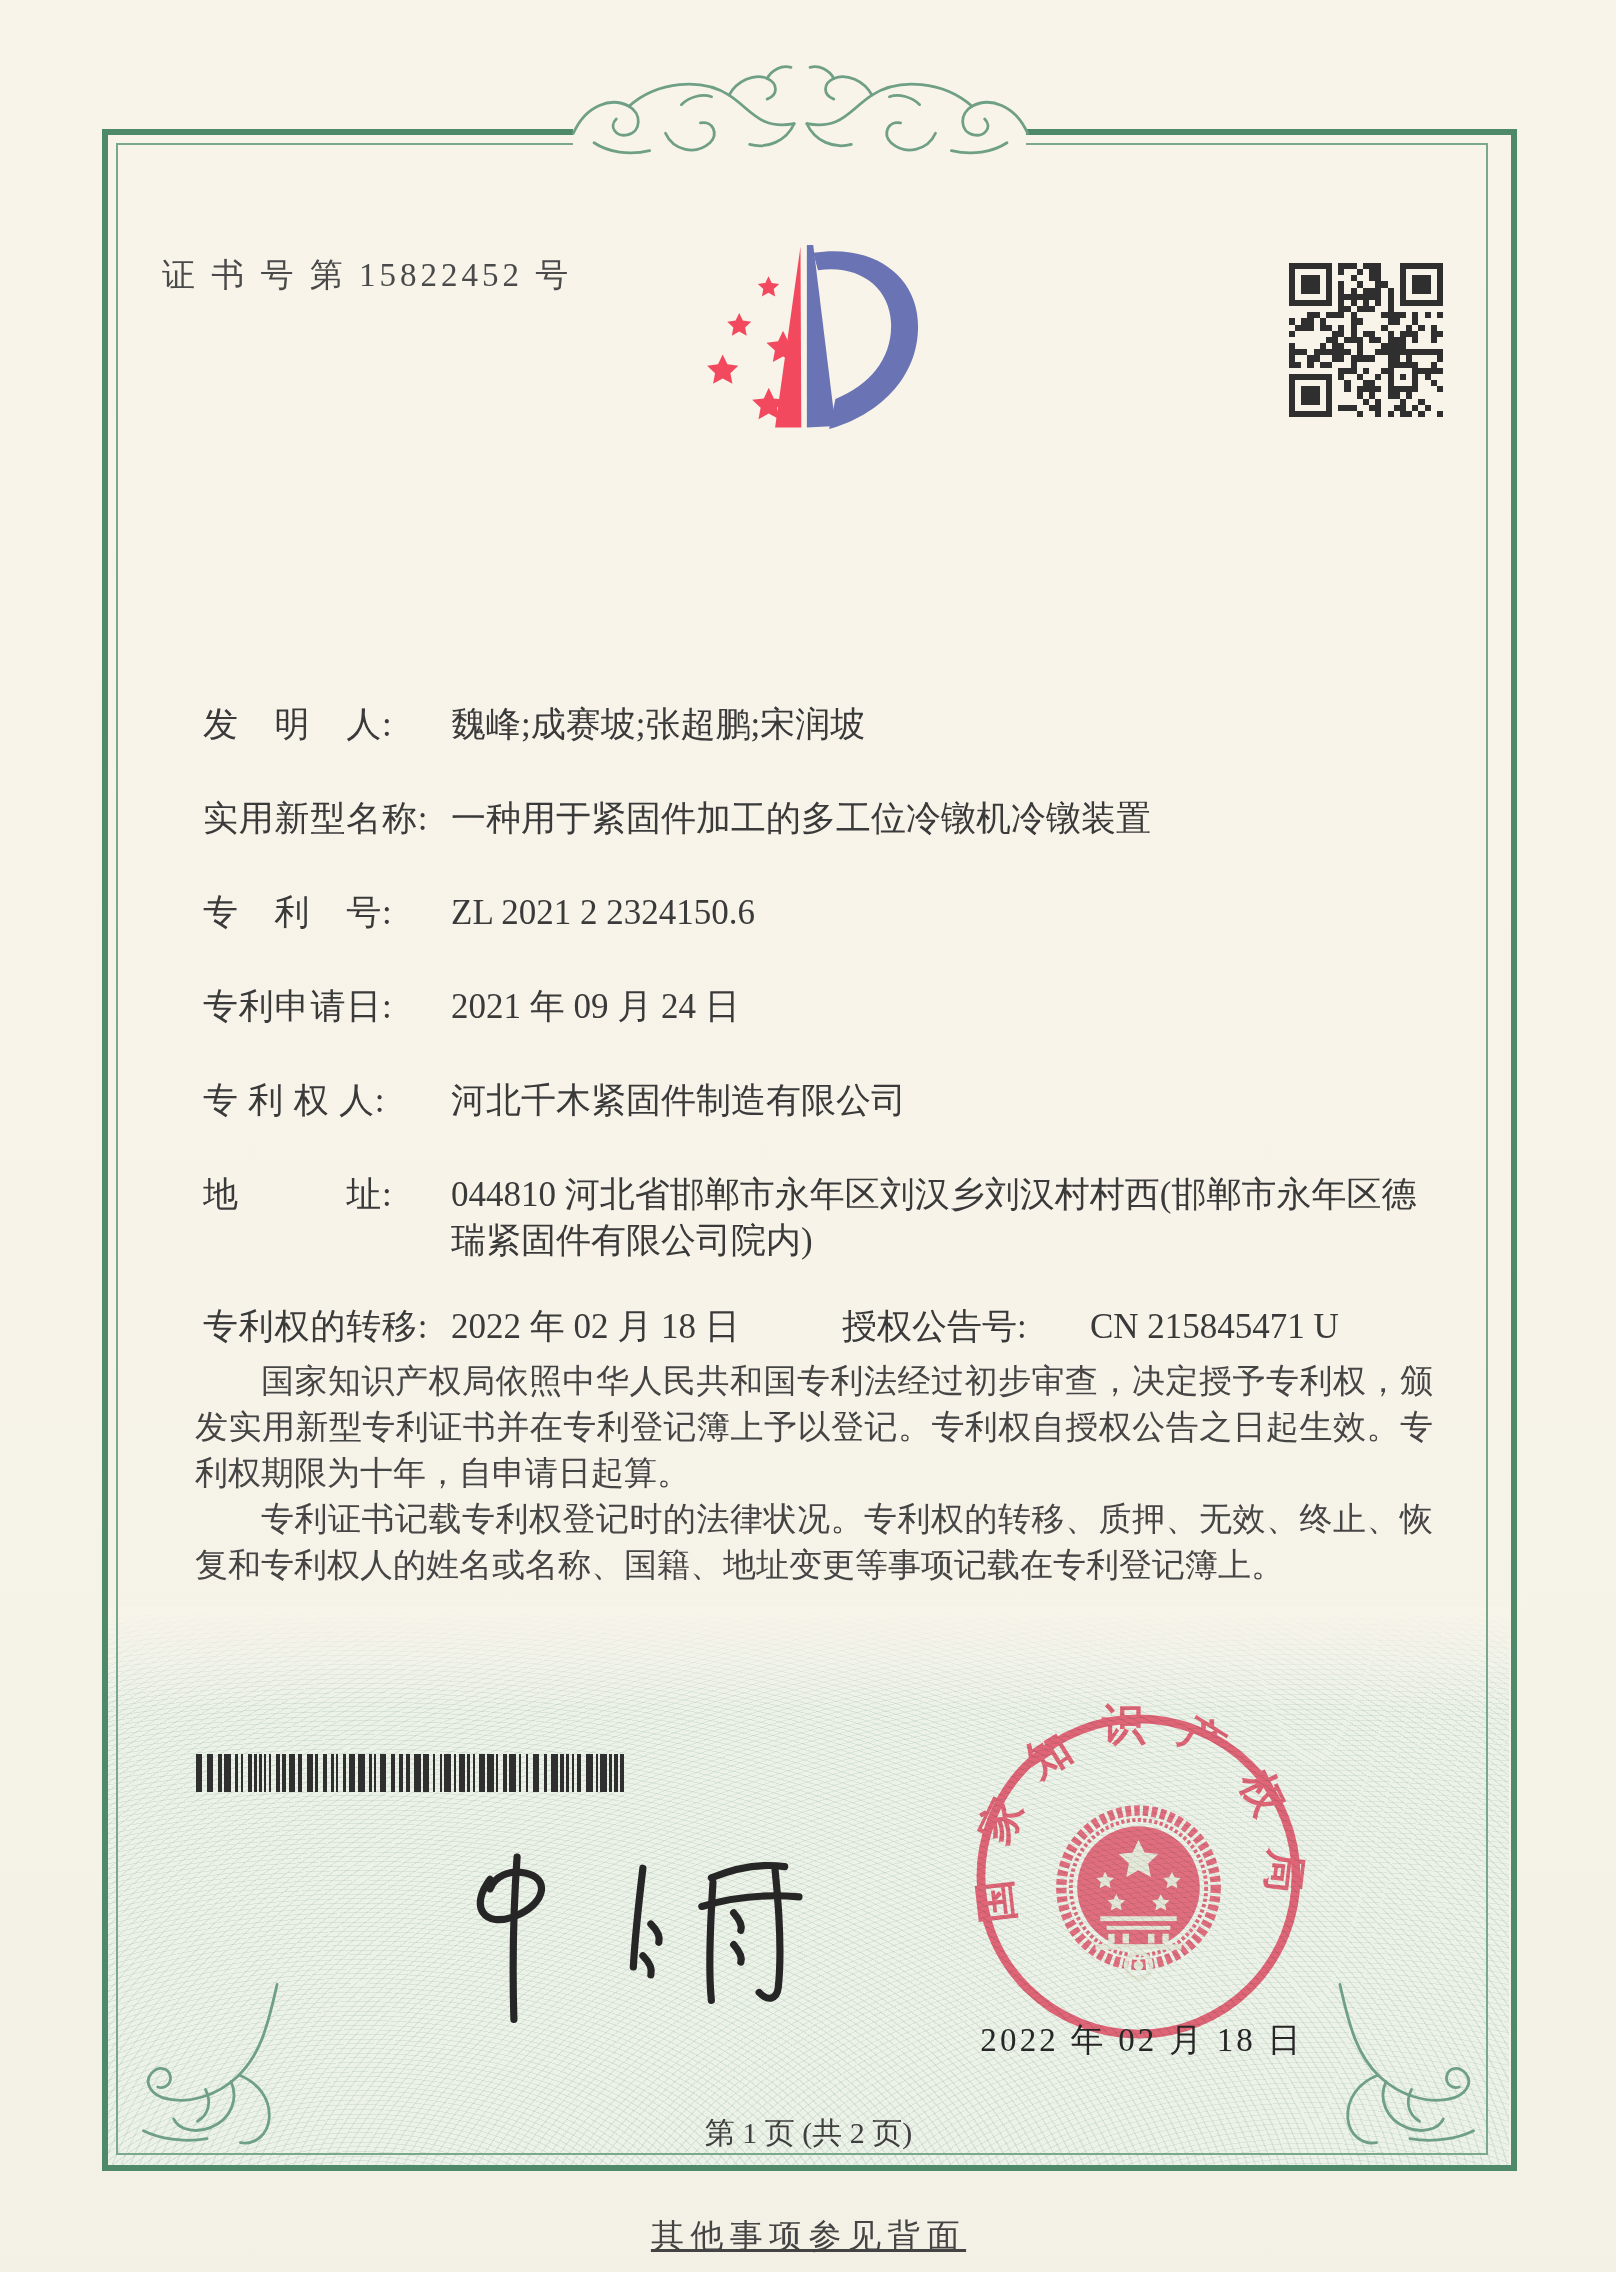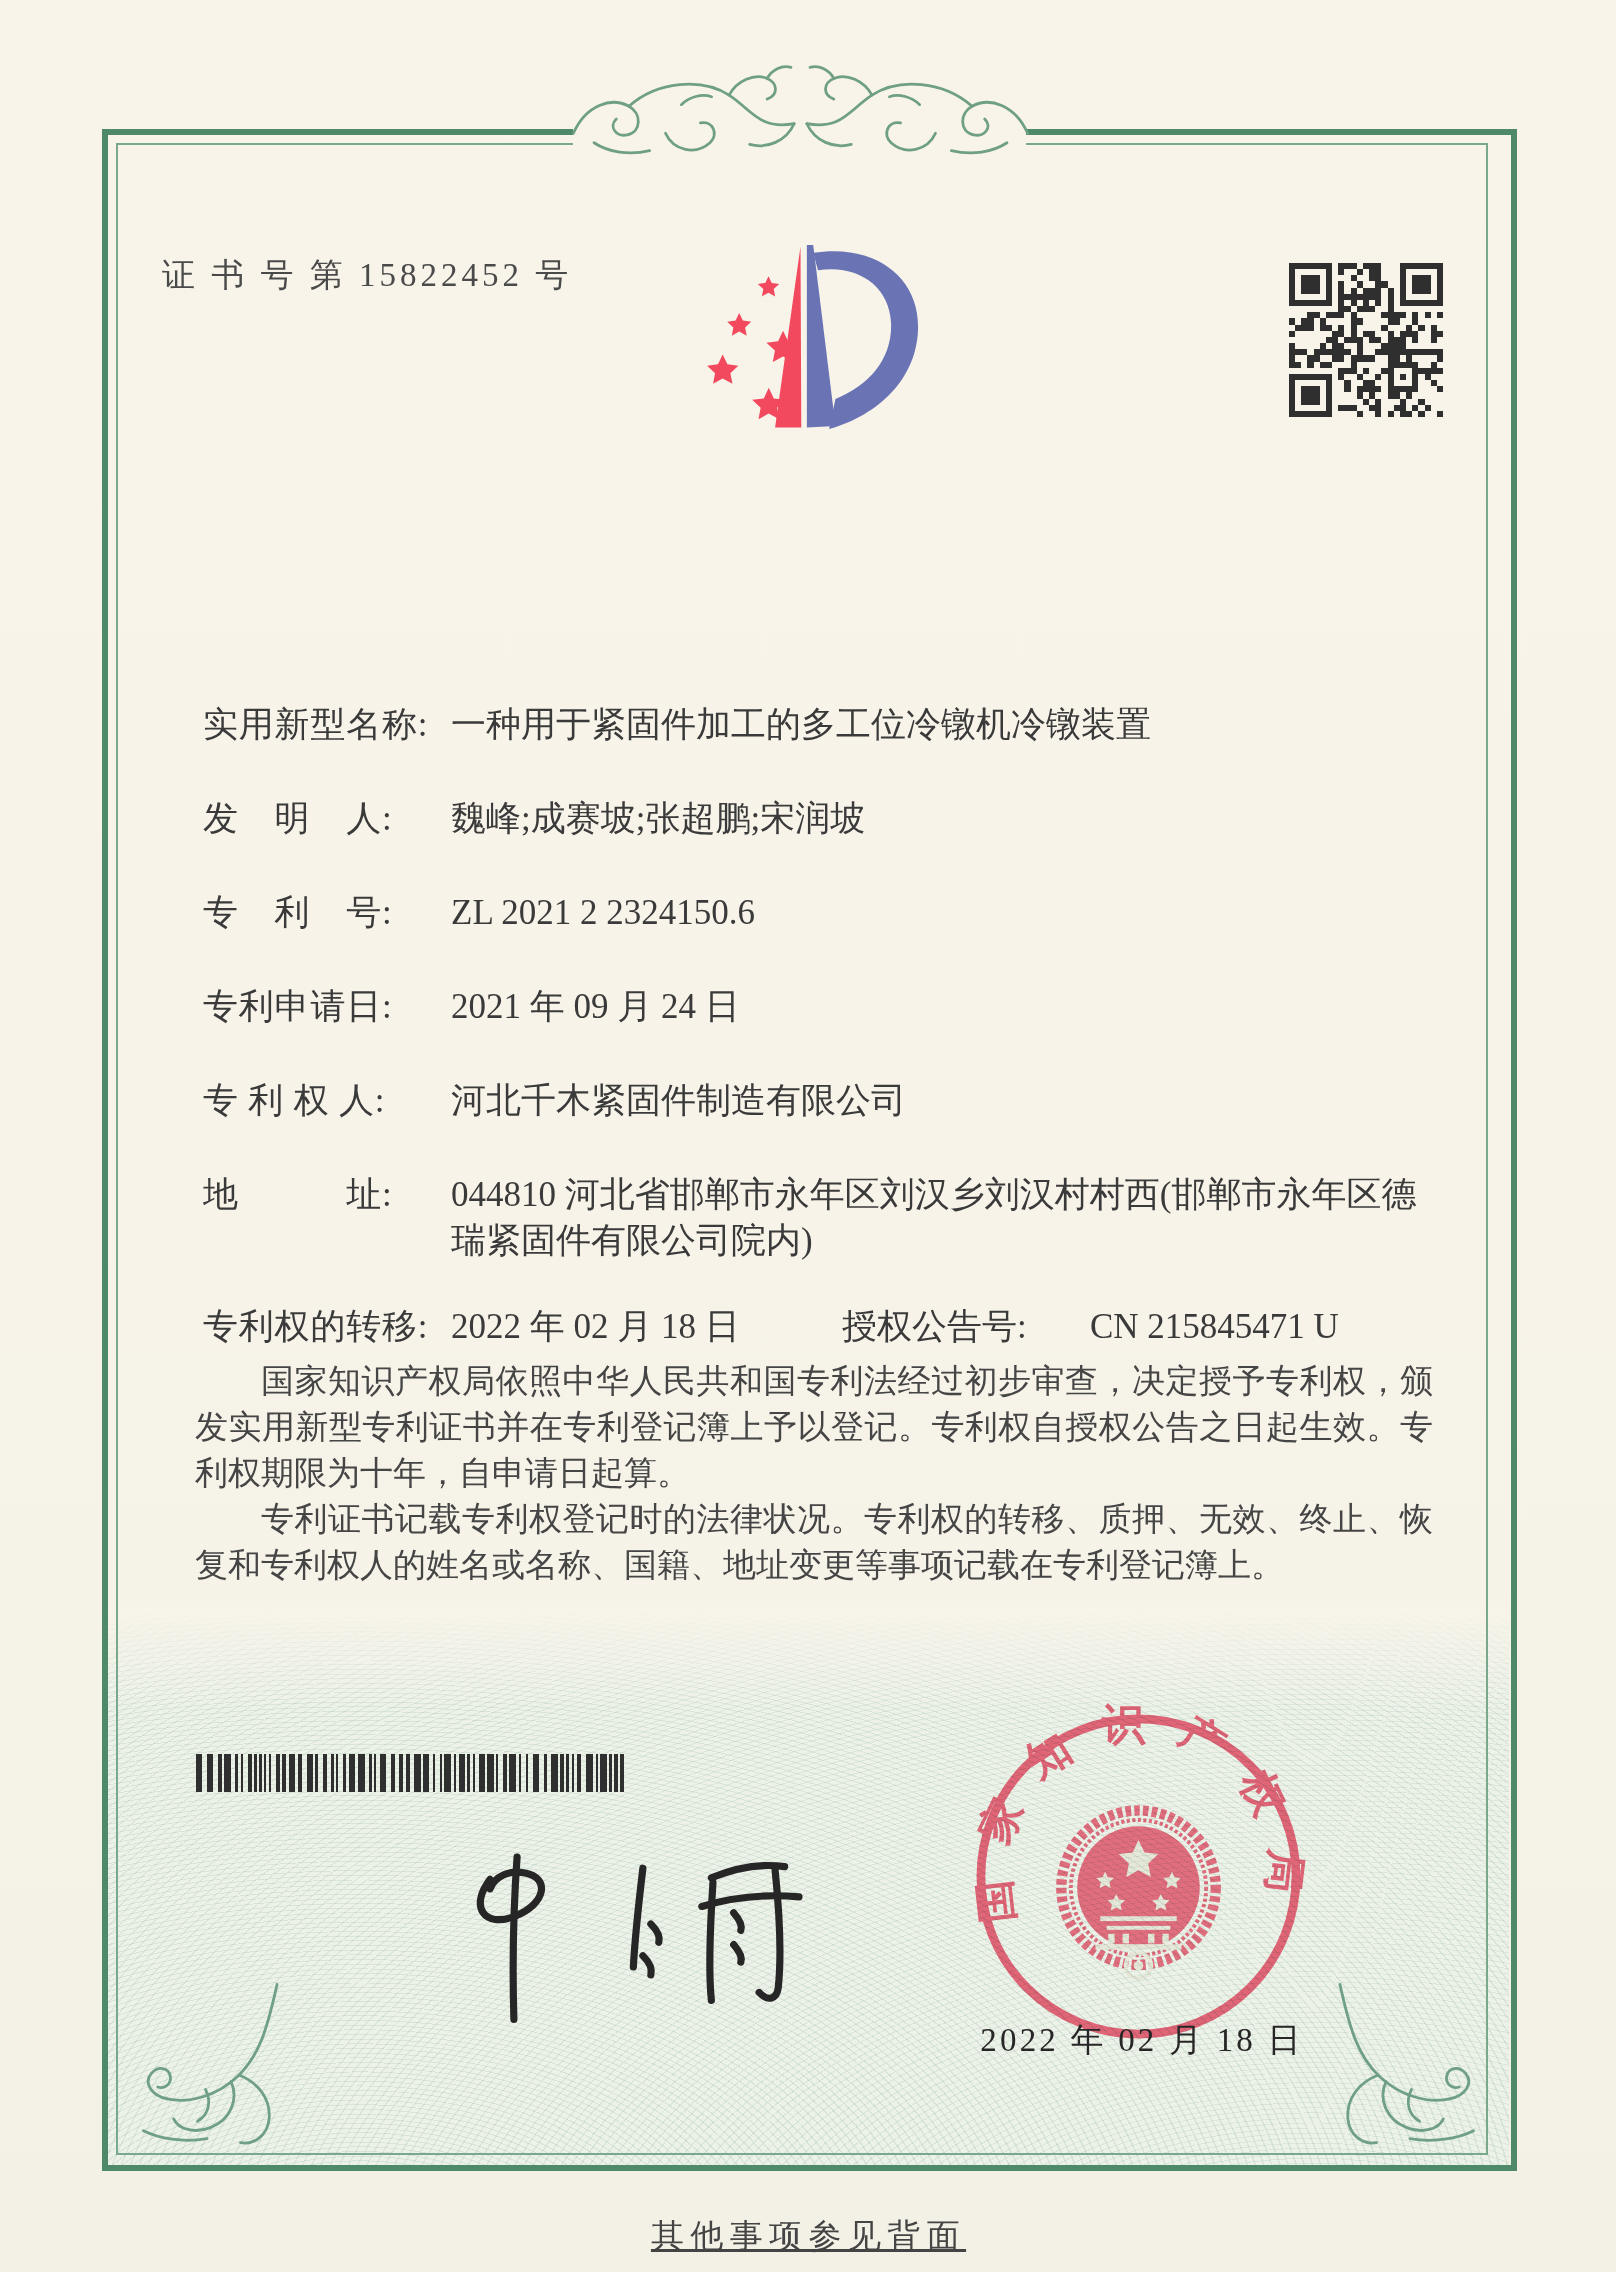--- a/index.html
+++ b/index.html
@@ -438,26 +438,26 @@
       <rect x="16" y="24" width="1" height="1" fill="#2f2f2f"></rect>
       <rect x="18" y="24" width="1" height="1" fill="#2f2f2f"></rect>
       <rect x="19" y="24" width="1" height="1" fill="#2f2f2f"></rect>
       <rect x="21" y="24" width="1" height="1" fill="#2f2f2f"></rect>
       <rect x="24" y="24" width="1" height="1" fill="#2f2f2f"></rect>
     </svg>
 
 
   <div class="fields">
     <div class="frow">
+      <span class="lab">发　明　人:</span>
+      <span class="val">魏峰;成赛坡;张超鹏;宋润坡</span>
+    </div>
+    <div class="frow">
       <span class="lab">实用新型名称:</span>
       <span class="val">一种用于紧固件加工的多工位冷镦机冷镦装置</span>
-    </div>
-    <div class="frow">
-      <span class="lab">发　明　人:</span>
-      <span class="val">魏峰;成赛坡;张超鹏;宋润坡</span>
     </div>
     <div class="frow">
       <span class="lab">专　利　号:</span>
       <span class="val">ZL 2021 2 2324150.6</span>
     </div>
     <div class="frow">
       <span class="lab">专利申请日:</span>
       <span class="val">2021 年 09 月 24 日</span>
     </div>
     <div class="frow">
@@ -584,16 +584,17 @@
         <rect x="248" y="290" width="8" height="12"></rect>
         <rect x="164" y="303" width="108" height="7"></rect>
       </g>
       <circle cx="218" cy="330" r="16" fill="none" stroke="#f7f4ec" stroke-width="5"></circle>
       <circle cx="218" cy="330" r="6" fill="#f7f4ec"></circle>
     </g>
   </svg>
 
   <div class="seal-date">2022 年 02 月 18 日</div>
 
+  <div class="page-num">第 1 页 (共 2 页)</div>
   <div class="back-note">其他事项参见背面</div>
 
 </div>
 
 
 </body></html>

